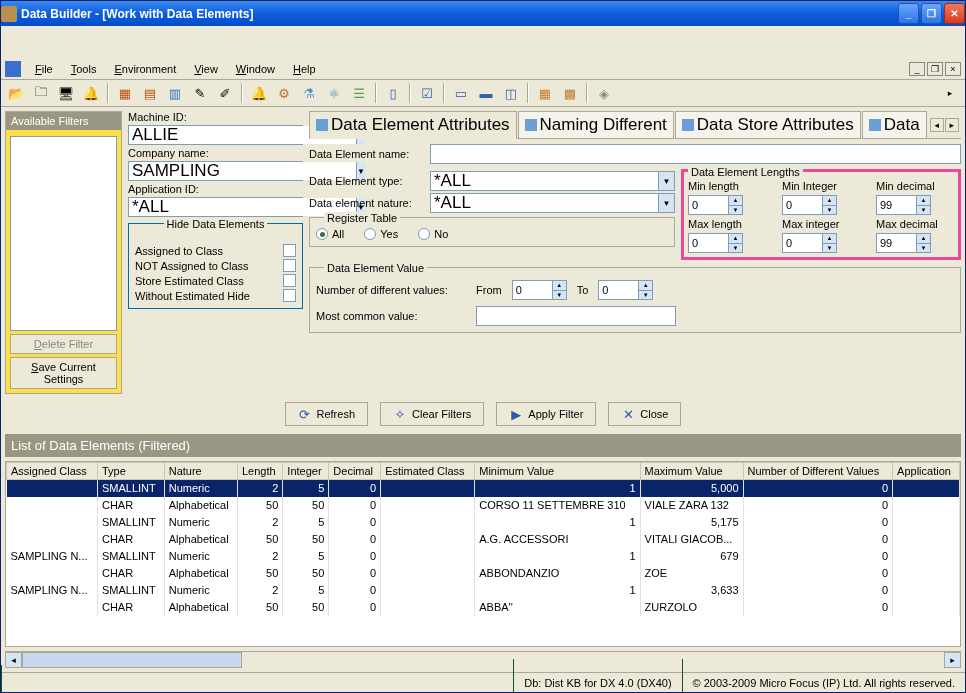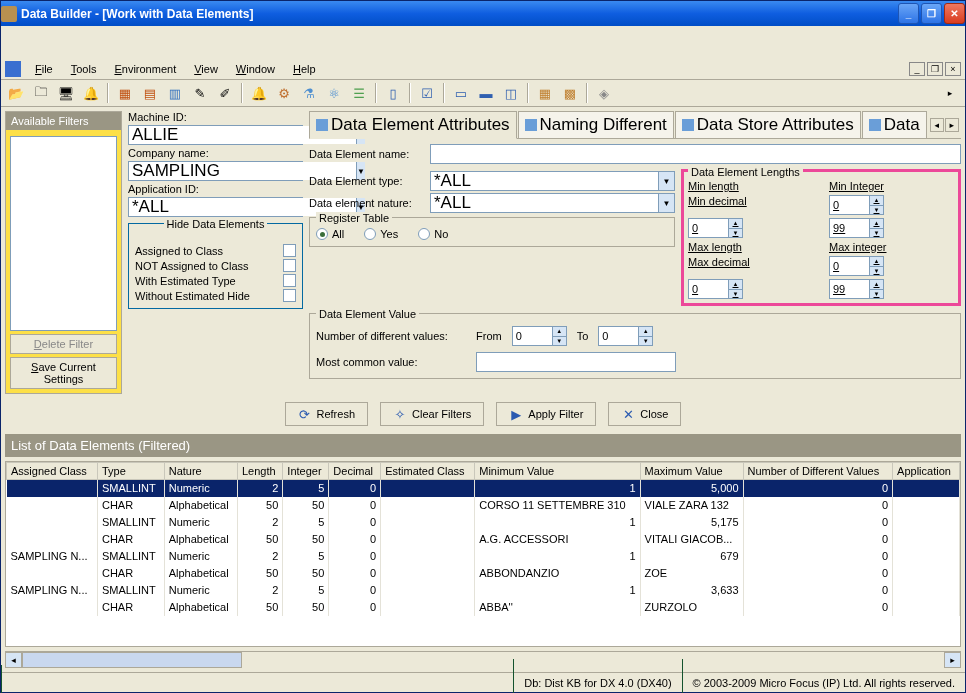--- a/index.html
+++ b/index.html
@@ -47,29 +47,29 @@
 .atab .ai { width: 12px; height: 12px; background: #6a9ed8; }
 .nav-arrows { display: flex; gap: 1px; margin-left: 2px; }
 .nav-arrows div { width: 14px; height: 14px; border: 1px solid #aca899; background: #ece9d8; font-size: 9px; display: flex; align-items: center; justify-content: center; }
 .formrow { display: flex; align-items: center; gap: 6px; margin: 2px 0; }
 .formrow label { width: 115px; font-size: 11px; }
 .textinput { flex: 1; background: #fff; border: 1px solid #7f9db9; height: 20px; padding: 0 3px; }
 .attr-body { display: flex; gap: 6px; }
 .attr-left { flex: 1; }
 .lengths { border: 3px solid #ec4899; padding: 4px; }
 .lengths .legend2 { position: relative; top: -10px; background: #ece9d8; padding: 0 3px; display: inline-block; font-size: 11px; }
-.len-grid { display: grid; grid-template-columns: repeat(2, 1fr); gap: 3px 16px; margin-top: -8px; text-decoration: underline; }
+.len-grid { display: grid; grid-template-columns: repeat(3, 1fr); gap: 3px 16px; margin-top: -8px; }
 .len-grid label { font-size: 11px; }
 .spin { display: flex; background: #fff; border: 1px solid #7f9db9; height: 20px; width: 55px; }
 .spin input { flex: 1; border: none; padding: 0 3px; font-size: 11px; width: 30px; outline: none; text-align: left; }
 .spin .ud { width: 14px; display: flex; flex-direction: column; }
 .spin .ud div { flex: 1; background: #d6e5f5; border-left: 1px solid #7f9db9; font-size: 6px; display: flex; align-items: center; justify-content: center; }
 .spin .ud div:first-child { border-bottom: 1px solid #7f9db9; }
 .reg-table, .de-value { border: 1px solid #aca899; padding: 6px; margin-top: 4px; }
-.reg-table .legend2, .de-value .legend2 { position: relative; top: -12px; background: #ece9d8; padding: 0 3px; display: inline-block; font-size: 11px; }
+.reg-table .legend2, .de-value .legend2 { position: relative; top: -12px; background: #ece9d8; padding: 0 3px; display: inline-block; font-size: 11px; margin-left: 8px; }
 .radios { display: flex; gap: 20px; margin-top: -8px; }
 .radio-opt { display: flex; align-items: center; gap: 4px; }
 .radio { width: 12px; height: 12px; border: 1px solid #7f9db9; border-radius: 50%; background: #fff; display: flex; align-items: center; justify-content: center; }
 .radio.sel::after { content: ''; width: 5px; height: 5px; border-radius: 50%; background: #3a6e3a; }
 .btnrow { display: flex; justify-content: center; gap: 12px; padding: 4px 0; }
 .btnrow .btn { display: flex; align-items: center; gap: 5px; padding: 4px 12px; }
 .btn .bi { width: 14px; height: 14px; color: #2a5ab0; font-size: 13px; display: flex; align-items: center; justify-content: center; }
 .list-header { background: #9a9684; color: #fff; padding: 4px 6px; font-size: 13px; }
 .grid-wrap { flex: 1; background: #fff; border: 1px solid #aca899; overflow: auto; position: relative; }
 .grid { border-collapse: collapse; width: 100%; font-size: 11px; }
@@ -179,21 +179,21 @@
           <div id="hide-opts">
               <div class="hide-chk">
                 <span>Assigned to Class</span>
                 <div class="chk"></div>
               </div>
               <div class="hide-chk">
                 <span>NOT Assigned to Class</span>
                 <div class="chk"></div>
               </div>
               <div class="hide-chk">
-                <span>With Estimated Type</span>
+                <span>Store Estimated Class</span>
                 <div class="chk"></div>
               </div>
               <div class="hide-chk">
                 <span>Without Estimated Hide</span>
                 <div class="chk"></div>
               </div>
             </div>
         </div>
       </div>
 

